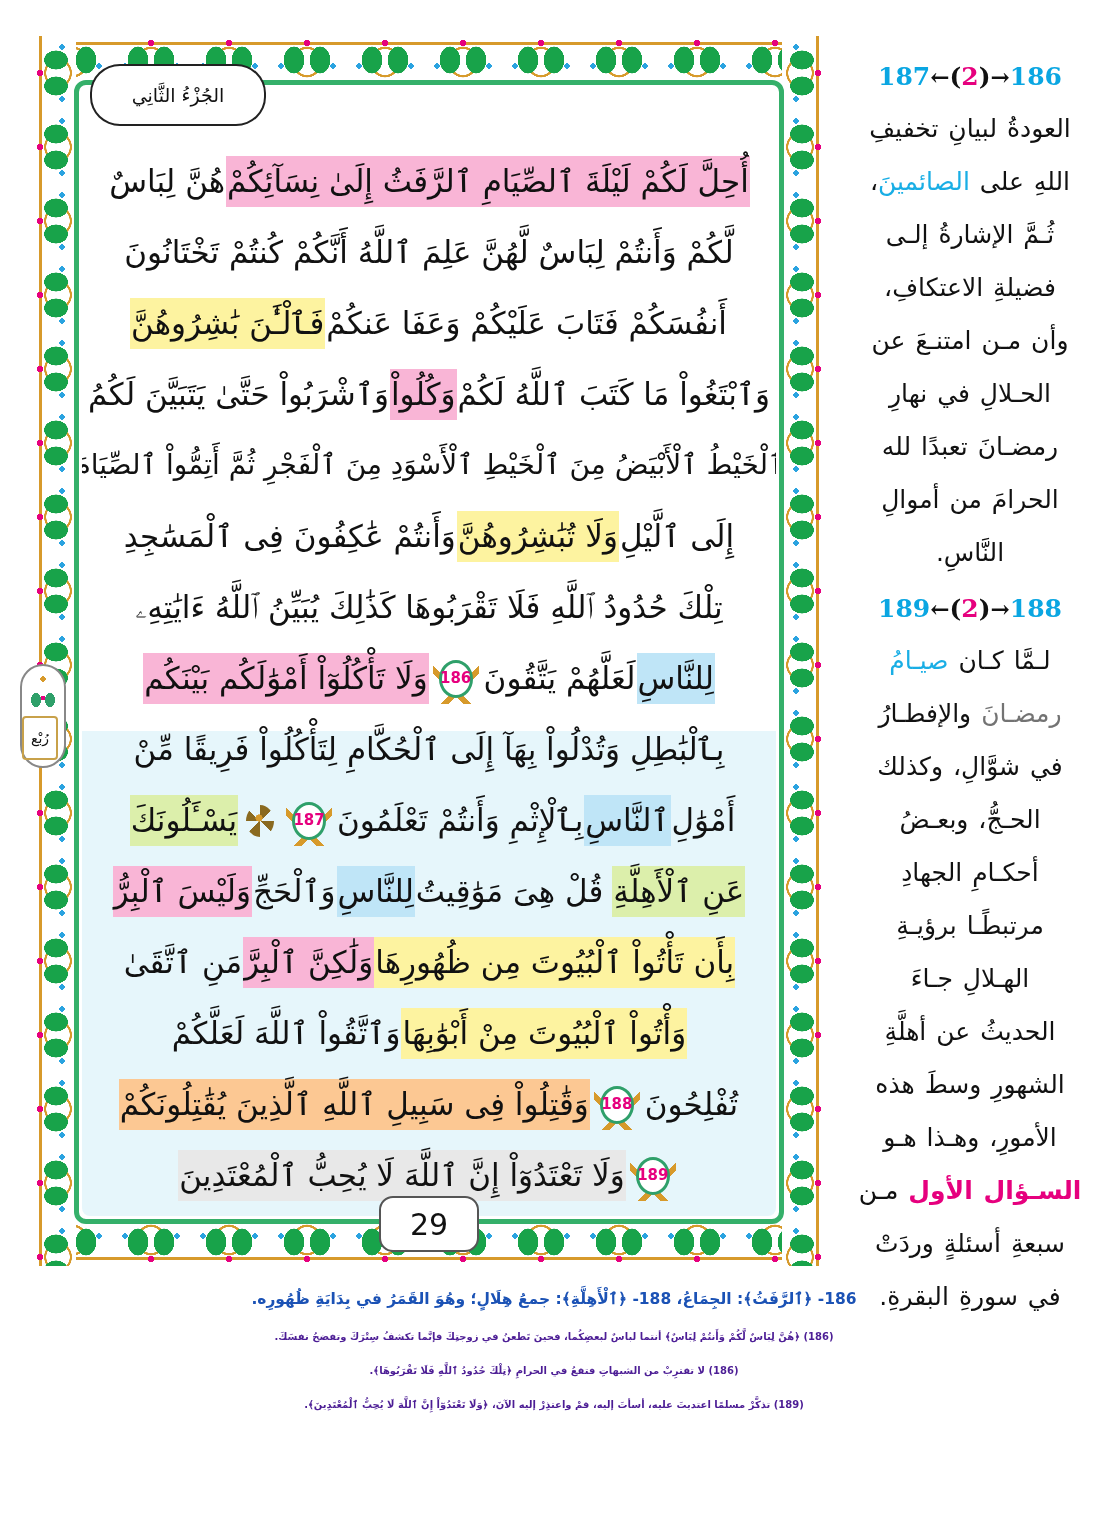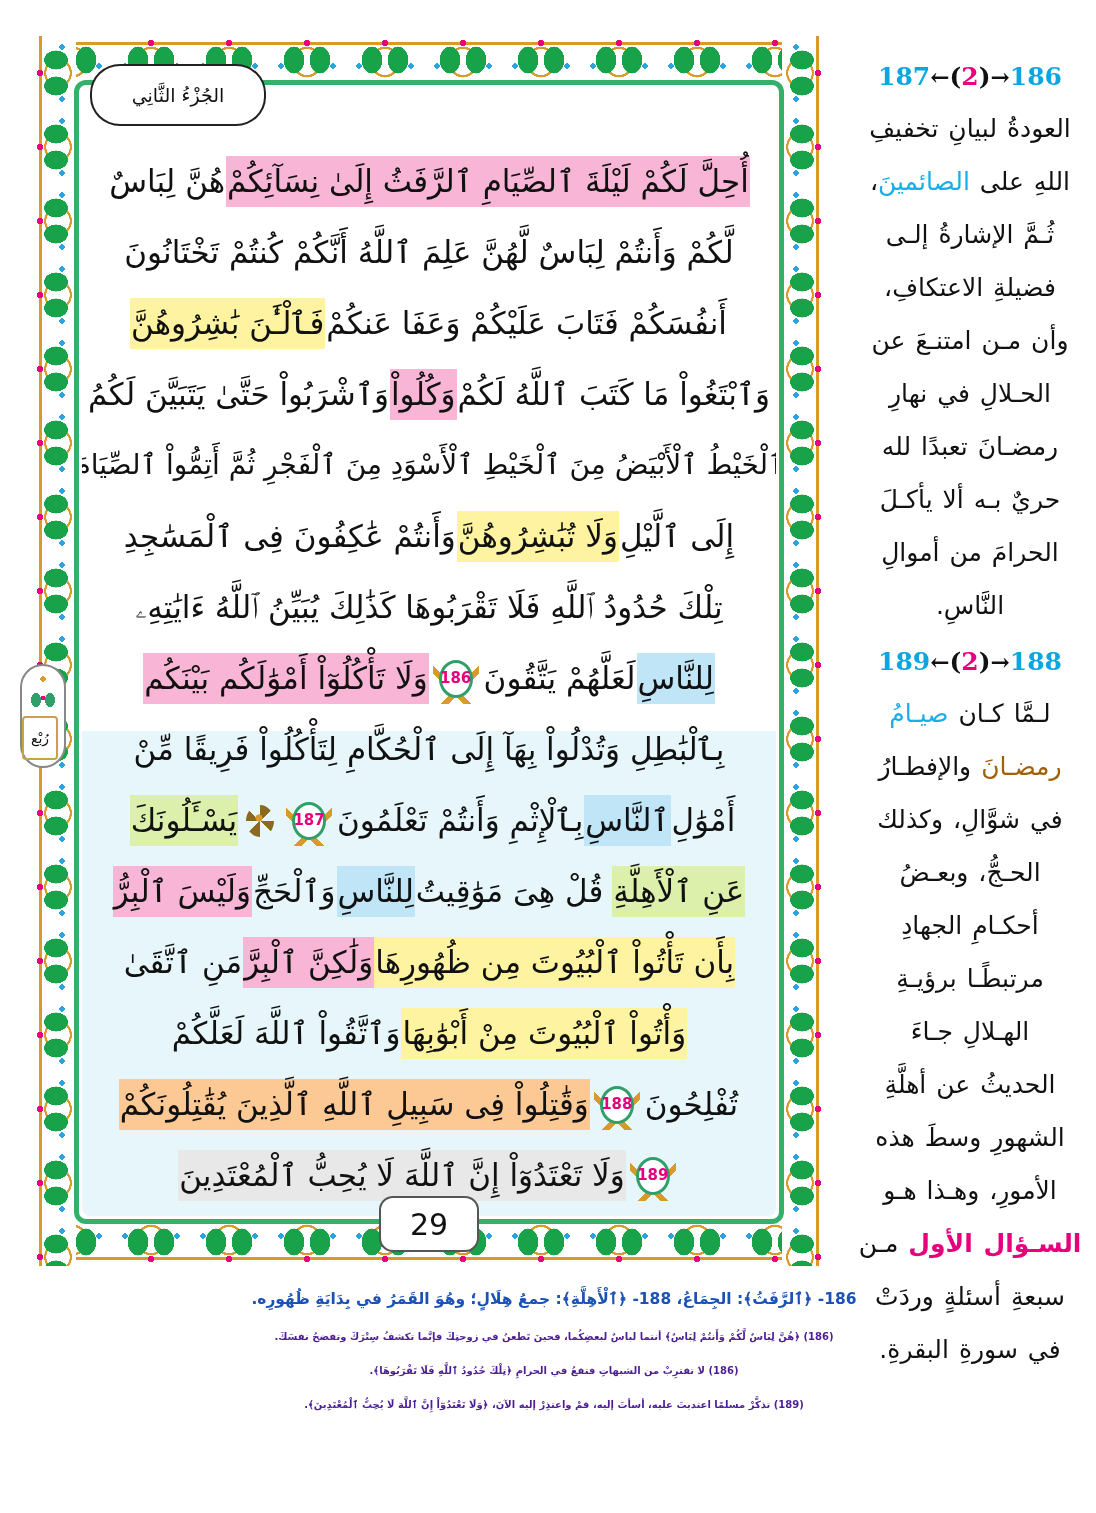--- a/index.html
+++ b/index.html
@@ -39,21 +39,21 @@
     font-size:25px;
     line-height:47px;
     color:#111;
     text-align:justify;
     text-align-last:center;
     direction:rtl;
     margin:0 0 6px 0;
     word-spacing:2px;
   }
   .cy{color:#19aee5;}
-  .mg{color:#a16207;}
+  .mg{color:#737373;}
   .mg-b{color:#e6007e;font-weight:bold;}
   .blk{color:#111;}
   .side-block2{margin-top:18px;}
 
   
   .frame-outer{
     position:absolute;
     left:34px; top:36px;
     width:790px; height:1230px;
   }
@@ -386,21 +386,20 @@
   <div class="side-col" id="side-col">
       <div>
         <div class="ayah-range"><span class="num">187</span><span class="arr">←</span><span class="par">(</span><span class="sura">2</span><span class="par">)</span><span class="arr">→</span><span class="num">186</span></div>
         <div class="side-par"><span class="blk">العودةُ لبيانِ تخفيفِ</span></div>
         <div class="side-par"><span class="blk">اللهِ على </span><span class="cy">الصائمينَ</span><span class="blk">،</span></div>
         <div class="side-par"><span class="blk">ثُـمَّ الإشارةُ إلـى</span></div>
         <div class="side-par"><span class="blk">فضيلةِ الاعتكافِ،</span></div>
         <div class="side-par"><span class="blk">وأن مـن امتنـعَ عن</span></div>
         <div class="side-par"><span class="blk">الحـلالِ في نهارِ</span></div>
         <div class="side-par"><span class="blk">رمضـانَ تعبدًا لله</span></div>
-        <div class="side-par"><span class="blk">حريٌ بـه ألا يأكـلَ</span></div>
         <div class="side-par"><span class="blk">الحرامَ من أموالِ</span></div>
         <div class="side-par"><span class="blk">النَّاسِ.</span></div>
       </div>
       <div class="side-block2">
         <div class="ayah-range"><span class="num">189</span><span class="arr">←</span><span class="par">(</span><span class="sura">2</span><span class="par">)</span><span class="arr">→</span><span class="num">188</span></div>
         <div class="side-par"><span class="blk">لـمَّا كـان </span><span class="cy">صيـامُ</span></div>
         <div class="side-par"><span class="mg">رمضـانَ</span><span class="blk"> والإفطـارُ</span></div>
         <div class="side-par"><span class="blk">في شوَّالِ، وكذلك</span></div>
         <div class="side-par"><span class="blk">الحـجُّ، وبعـضُ</span></div>
         <div class="side-par"><span class="blk">أحكـامِ الجهادِ</span></div>

